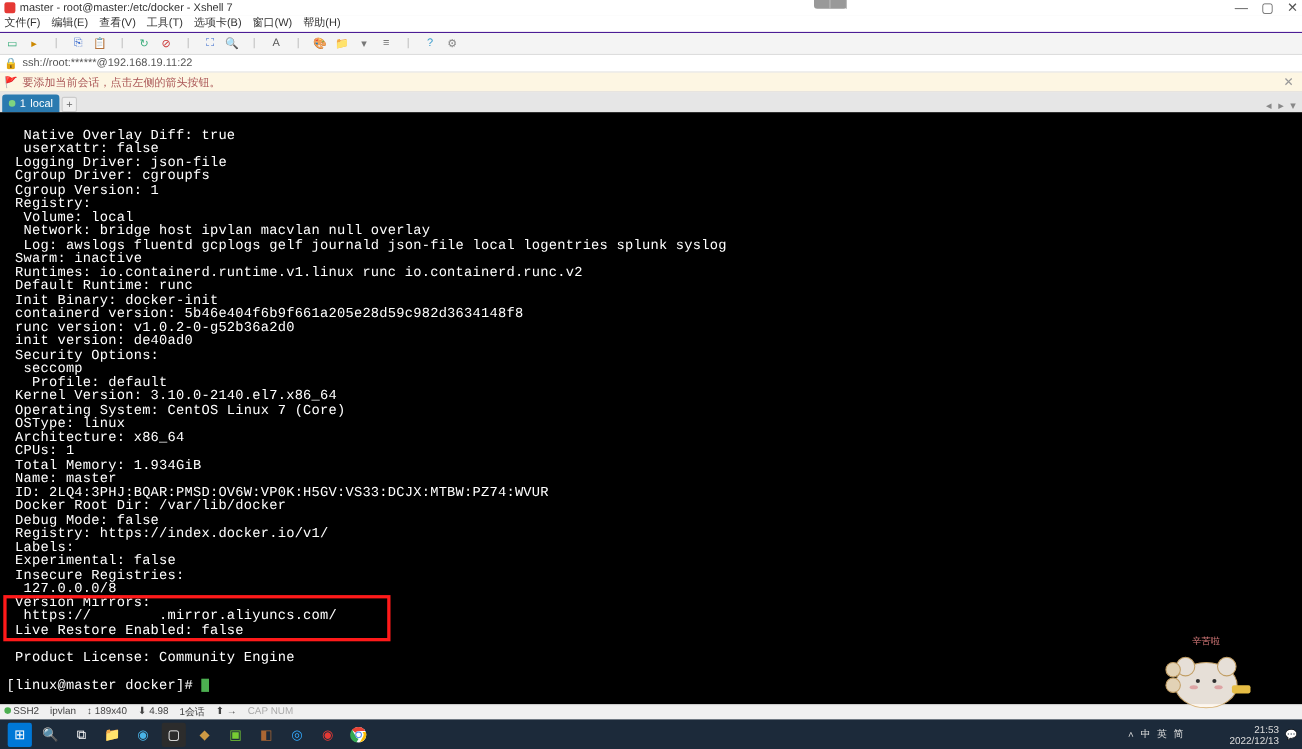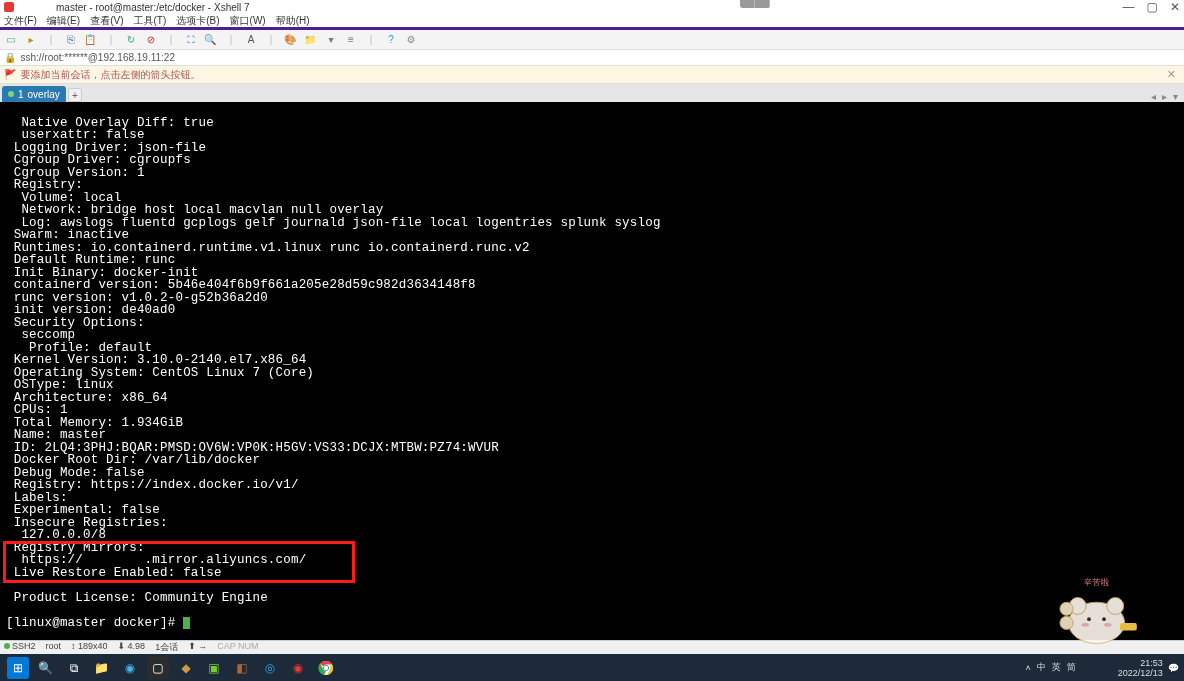--- a/index.html
+++ b/index.html
@@ -9,27 +9,27 @@
   background: #f0f0f0;
   overflow: hidden;
   position: relative;
 }
 .titlebar {
   height: 14px; background: #fff;
   display: flex; align-items: center;
   font-size: 10px; padding: 0 4px;
 }
 .titlebar .logo { width: 10px; height: 10px; background: #e53935; border-radius: 2px; margin-right: 4px; }
-.titlebar .title { flex: 1; color: #333; margin-left: 38px; }
+.titlebar .title { flex: 1; color: #333; }
 .titlebar .wincontrols { display: flex; gap: 12px; font-size: 12px; color: #555; }
 .menubar {
   height: 16px; background: #fff;
   display: flex; 
   font-size: 10px; padding: 0 4px; gap: 10px; color: #333;
-  border-bottom: 3px solid #4c1d95;
+  border-bottom: 1px solid #4c1d95;
 }
 .toolbar {
   height: 20px; background: #f4f4f4;
   display: flex; align-items: center;
   padding: 0 4px; gap: 6px;
   border-bottom: 1px solid #ddd;
 }
 .tool-icon {
   width: 14px; height: 14px;
   display: flex; align-items: center; justify-content: center;
@@ -196,39 +196,39 @@
 <div class="hintbar">
   <span class="flag-icon">🚩</span>
   <span>要添加当前会话，点击左侧的箭头按钮。</span>
   <span class="close-hint">✕</span>
 </div>
 
 <div class="tabsbar">
   <div class="tab">
     <span class="dot"></span>
     <span>1</span>
-    <span>overlay</span>
+    <span>local</span>
   </div>
   <div class="tab-add">+</div>
   <div class="tabs-right">
     <span>◂</span>
     <span>▸</span>
     <span>▾</span>
   </div>
 </div>
 
 <div class="terminal">
 <span>  Native Overlay Diff: true</span>
 <span>  userxattr: false</span>
 <span> Logging Driver: json-file</span>
 <span> Cgroup Driver: cgroupfs</span>
 <span> Cgroup Version: 1</span>
 <span> Registry:</span>
 <span>  Volume: local</span>
-<span>  Network: bridge host local macvlan null overlay</span>
+<span>  Network: bridge host ipvlan macvlan null overlay</span>
 <span>  Log: awslogs fluentd gcplogs gelf journald json-file local logentries splunk syslog</span>
 <span> Swarm: inactive</span>
 <span> Runtimes: io.containerd.runtime.v1.linux runc io.containerd.runc.v2</span>
 <span> Default Runtime: runc</span>
 <span> Init Binary: docker-init</span>
 <span> containerd version: 5b46e404f6b9f661a205e28d59c982d3634148f8</span>
 <span> runc version: v1.0.2-0-g52b36a2d0</span>
 <span> init version: de40ad0</span>
 <span> Security Options:</span>
 <span>  seccomp</span>
@@ -241,34 +241,34 @@
 <span> Total Memory: 1.934GiB</span>
 <span> Name: master</span>
 <span> ID: 2LQ4:3PHJ:BQAR:PMSD:OV6W:VP0K:H5GV:VS33:DCJX:MTBW:PZ74:WVUR</span>
 <span> Docker Root Dir: /var/lib/docker</span>
 <span> Debug Mode: false</span>
 <span> Registry: https://index.docker.io/v1/</span>
 <span> Labels:</span>
 <span> Experimental: false</span>
 <span> Insecure Registries:</span>
 <span>  127.0.0.0/8</span>
-<span> Registry Mirrors:</span>
+<span> Version Mirrors:</span>
 <span>  https://        .mirror.aliyuncs.com/</span>
 <span> Live Restore Enabled: false</span>
 <span></span>
 <span> Product License: Community Engine</span>
 <span></span>
 <span class="prompt-host">[linux@master docker]# </span><span class="cursor"></span>
 <div class="redbox" style="left:3px; top:439px; width:352px; height:42px;"></div>
 </div>
 
 <div class="statusbar">
   <span class="right">
     <span><span class="lamp"></span><span>SSH2</span></span>
-    <span>root</span>
+    <span>ipvlan</span>
     <span>↕ 189x40</span>
     <span>⬇ 4.98</span>
     <span>1会话</span>
     <span>⬆ →</span>
     <span style="color:#aaa;">CAP  NUM</span>
   </span>
 </div>
 
 <svg class="mascot" viewBox="0 0 100 80">
   <text x="50" y="10" font-size="9" fill="#e88" text-anchor="middle">辛苦啦</text>

